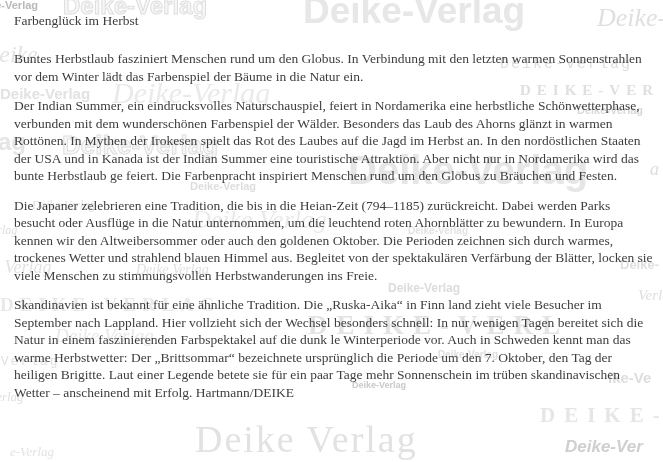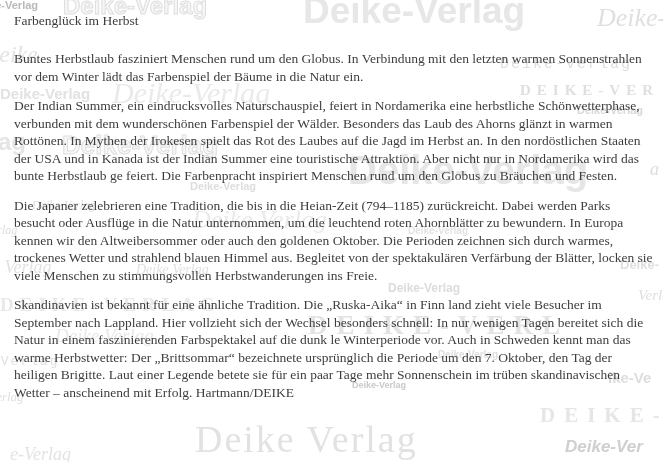--- a/index.html
+++ b/index.html
@@ -88,21 +88,21 @@
       <div class="wm wm-serifspb" style="left: 308px; top: 312px; font-size: 27px; color: rgb(227, 227, 227);">DEIKE-VERL</div>
       <div class="wm wm-ital" style="left: 55px; top: 326px; font-size: 19px; color: rgb(232, 232, 232);">Deike Verlag</div>
       <div class="wm wm-mono" style="left: -58px; top: 355px; font-size: 13px; color: rgb(224, 224, 224);">Deike-Verlag</div>
       <div class="wm wm-sansb" style="left: 438px; top: 350px; font-size: 10px; color: rgb(222, 222, 222);">Deike-Verlag</div>
       <div class="wm wm-sansb" style="left: 352px; top: 381px; font-size: 9px; color: rgb(201, 201, 201);">Deike-Verlag</div>
       <div class="wm wm-ital" style="left: -45px; top: 390px; font-size: 13px; color: rgb(223, 223, 223);">Deike-Verlag</div>
       <div class="wm wm-sansb" style="left: 608px; top: 370px; font-size: 15px; color: rgb(221, 221, 221);">ike-Ve</div>
       <div class="wm wm-serif-thin" style="left: 195px; top: 420px; font-size: 38px; color: rgb(226, 226, 226);">Deike Verlag</div>
       <div class="wm wm-serifspb" style="left: 540px; top: 405px; font-size: 21px; color: rgb(230, 230, 230);">DEIKE-VE</div>
       <div class="wm wm-sansbi" style="left: 565px; top: 438px; font-size: 17px; color: rgb(207, 207, 207);">Deike-Ver</div>
-      <div class="wm wm-ital" style="left: 10px; top: 445px; font-size: 18px; color: rgb(227, 227, 227);">e-Verlag</div>
+      <div class="wm wm-ital" style="left: 10px; top: 445px; font-size: 13px; color: rgb(227, 227, 227);">e-Verlag</div>
     </div>
 
   <div class="content">
     <div class="doc-title">Farbenglück im Herbst</div>
 
     <p class="doc-par">Buntes Herbstlaub fasziniert Menschen rund um den Globus. In Verbindung mit den letzten warmen Sonnenstrahlen vor dem Winter lädt das Farbenspiel der Bäume in die Natur ein.</p>
 
     <p class="doc-par">Der Indian Summer, ein eindrucksvolles Naturschauspiel, feiert in Nordamerika eine herbstliche Schönwetterphase, verbunden mit dem wunderschönen Farbenspiel der Wälder. Besonders das Laub des Ahorns glänzt in warmen Rottönen. In Mythen der Irokesen spielt das Rot des Laubes auf die Jagd im Herbst an. In den nordöstlichen Staaten der USA und in Kanada ist der Indian Summer eine touristische Attraktion. Aber nicht nur in Nordamerika wird das bunte Herbstlaub ge feiert. Die Farbenpracht inspiriert Menschen rund um den Globus zu Bräuchen und Festen.</p>
 
     <p class="doc-par">Die Japaner zelebrieren eine Tradition, die bis in die Heian-Zeit (794–1185) zurückreicht. Dabei werden Parks besucht oder Ausflüge in die Natur unternommen, um die leuchtend roten Ahornblätter zu bewundern. In Europa kennen wir den Altweibersommer oder auch den goldenen Oktober. Die Perioden zeichnen sich durch warmes, trockenes Wetter und strahlend blauen Himmel aus. Begleitet von der spektakulären Verfärbung der Blätter, locken sie viele Menschen zu stimmungsvollen Herbstwanderungen ins Freie.</p>

